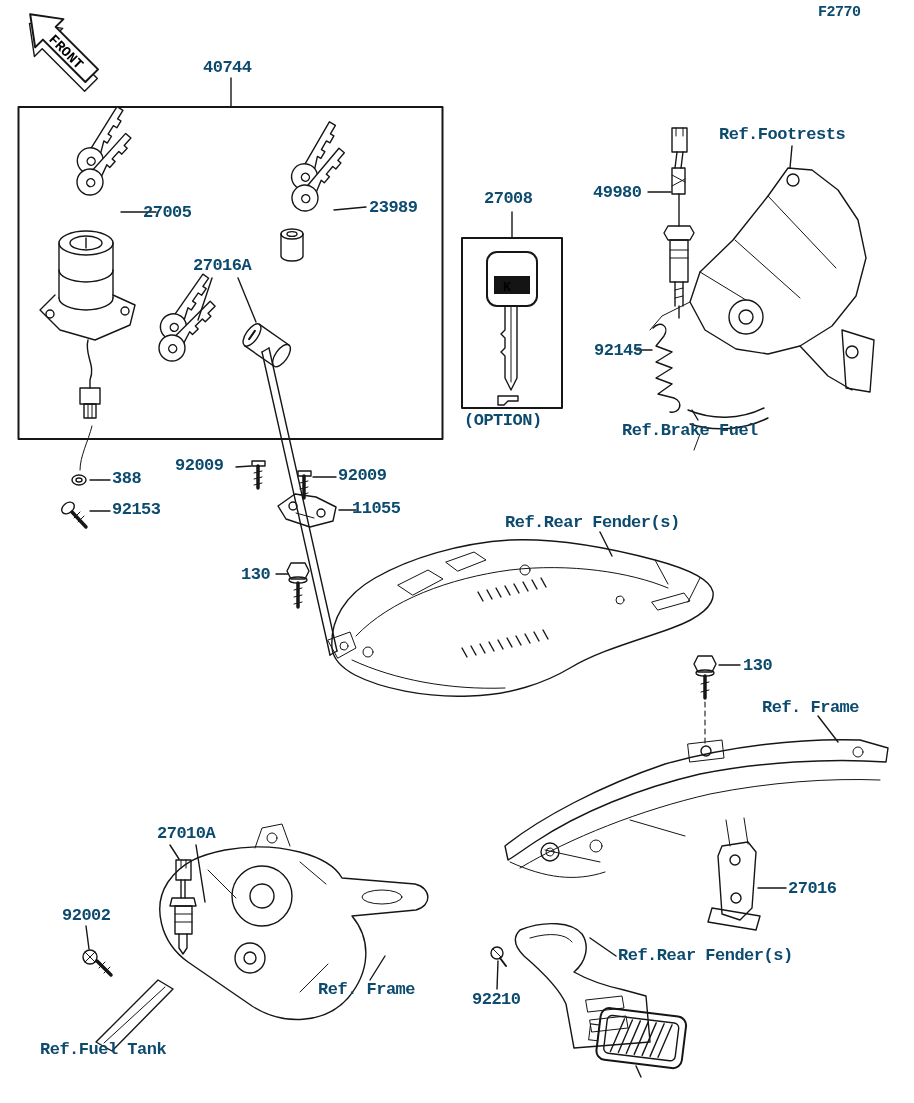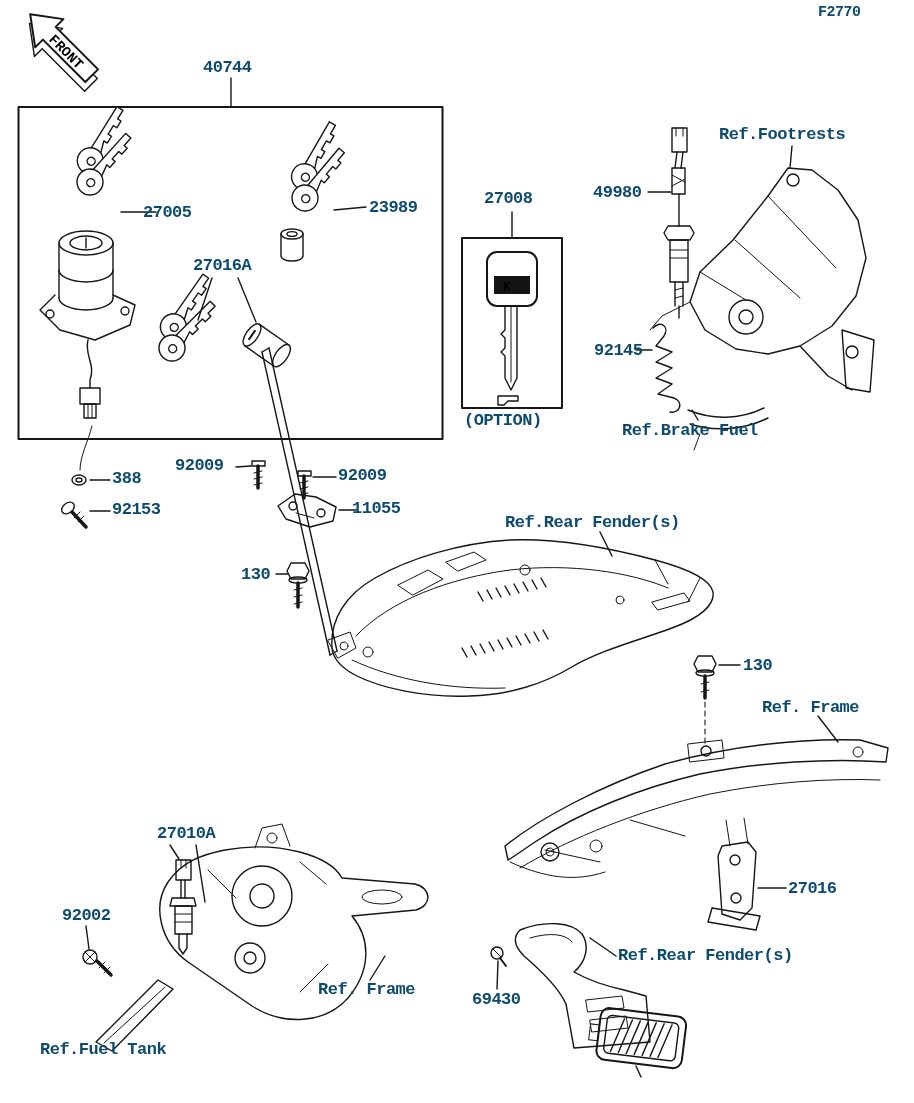--- a/index.html
+++ b/index.html
@@ -387,17 +387,17 @@
 <div class="co" style="left:352px;top:500px">11055</div>
 <div class="co" style="left:241px;top:566px">130</div>
 <div class="co" style="left:505px;top:514px">Ref.Rear Fender(s)</div>
 <div class="co" style="left:743px;top:657px">130</div>
 <div class="co" style="left:762px;top:699px">Ref. Frame</div>
 <div class="co" style="left:788px;top:880px">27016</div>
 <div class="co" style="left:157px;top:825px">27010A</div>
 <div class="co" style="left:62px;top:907px">92002</div>
 <div class="co" style="left:318px;top:981px">Ref. Frame</div>
 <div class="co" style="left:40px;top:1041px">Ref.Fuel Tank</div>
-<div class="co" style="left:472px;top:991px">69430</div>
+<div class="co" style="left:472px;top:991px">92210</div>
 <div class="co" style="left:618px;top:947px">Ref.Rear Fender(s)</div>
 <div class="co" style="left:615px;top:1134px">28012</div>
 
 </div>
 
 </body></html>

